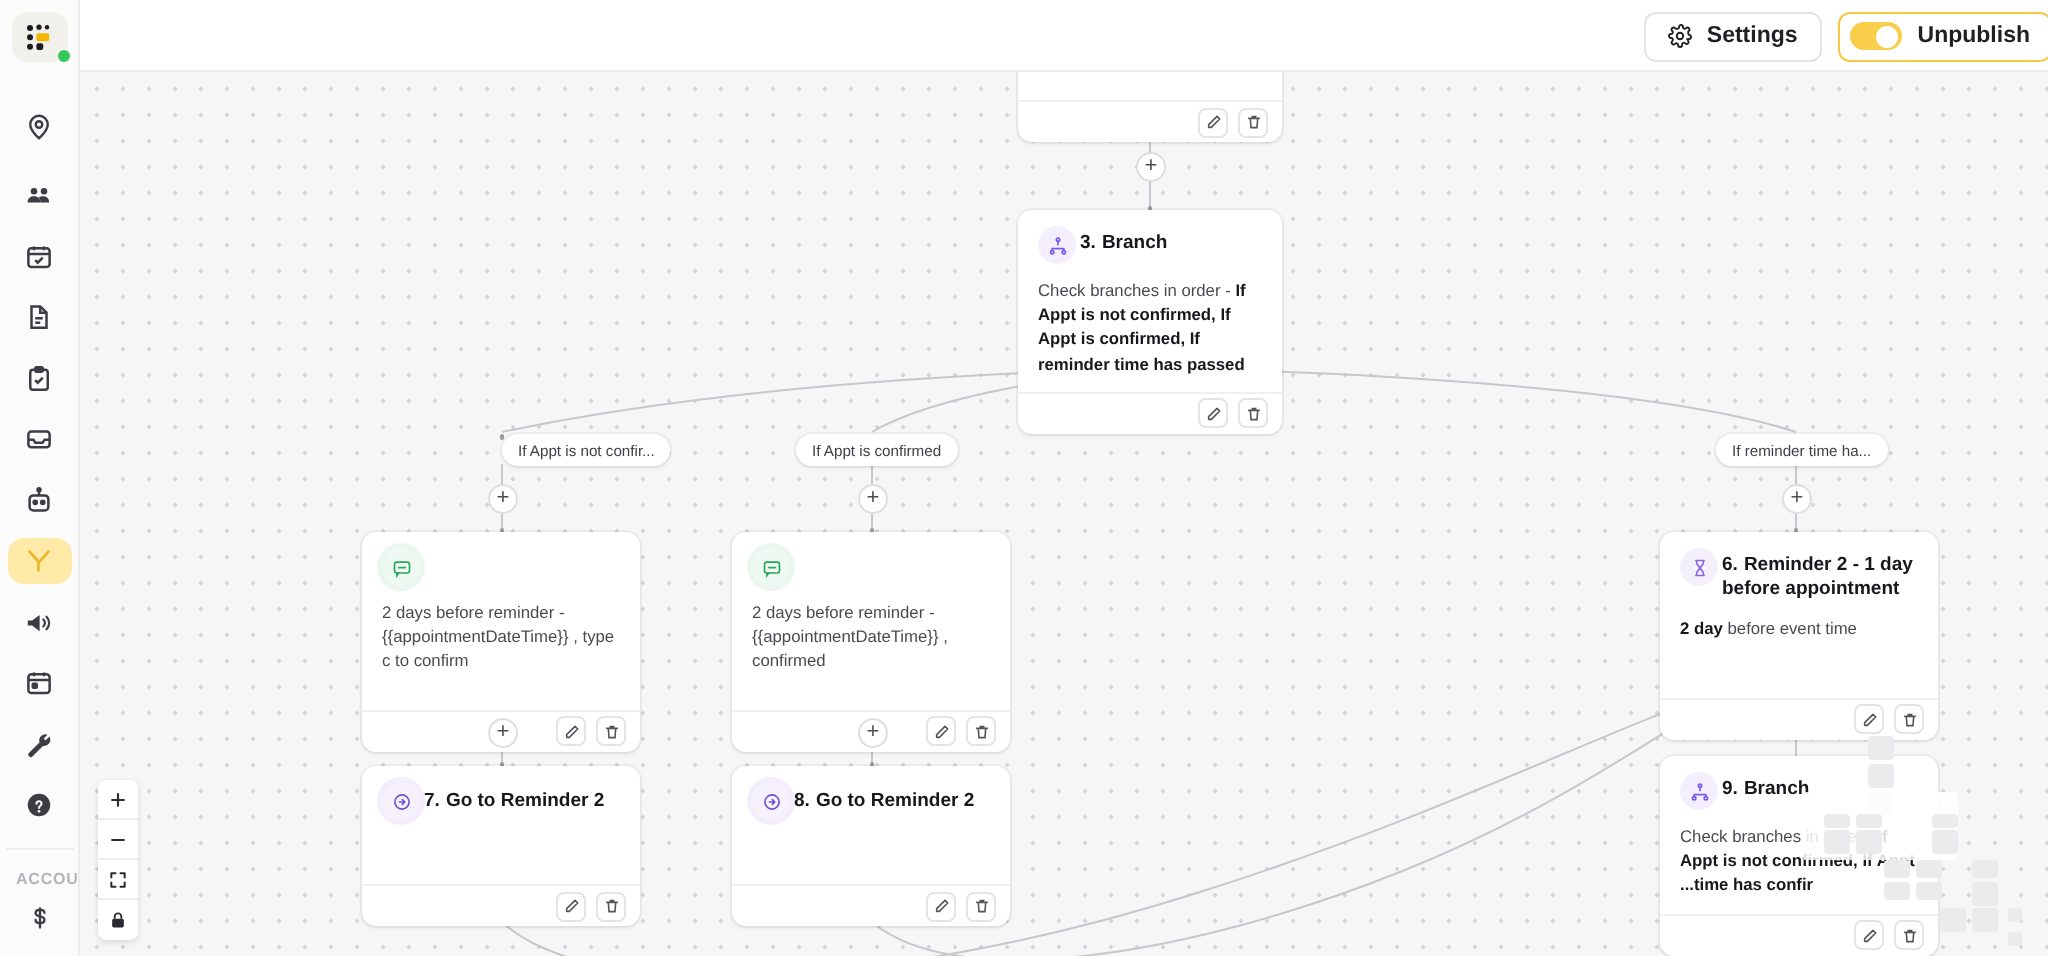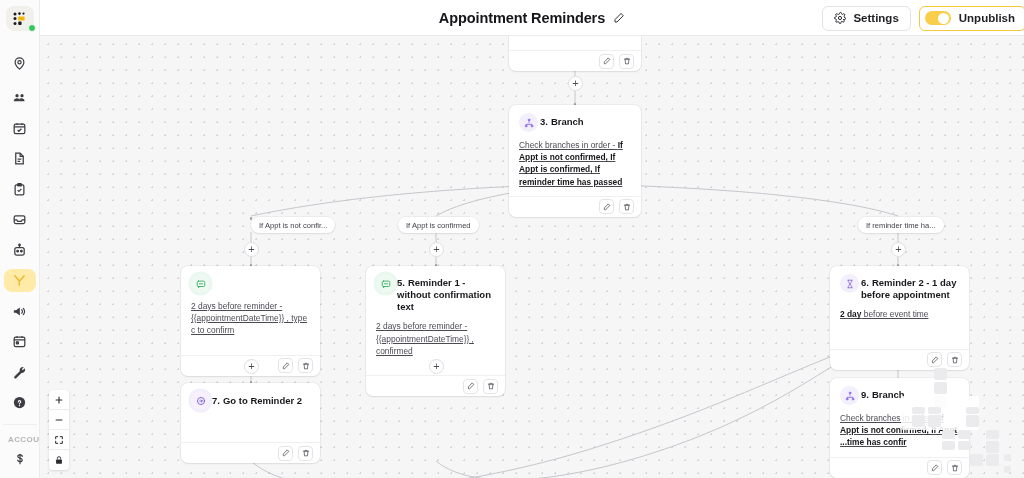--- a/index.html
+++ b/index.html
@@ -142,21 +142,20 @@
   .node-icon.ringg  { background: #eef9f1; color: #2aa75a; box-shadow: 0 0 0 2.5px #eaf7ee; }
   .node-title {
     font-size: 9.5px; font-weight: 700; color: #18181c;
     line-height: 1.28; padding-top: 2px;
   }
   .node-title .num { font-weight: 700; margin-right: 3px; }
   .node-desc {
     margin-top: 7px;
     font-size: 8.4px; line-height: 1.45; color: #4a4a53;
     word-break: break-word;
-    text-decoration: underline;
   }
   .node-desc b { color: #18181c; font-weight: 700; }
   .node-foot {
     border-top: 1px solid #f0f0f2;
     height: 21px;
     display: flex; align-items: center; justify-content: flex-end; gap: 5px;
     padding-right: 7px;
   }
   .foot-btn {
     width: 15px; height: 15px; border-radius: 4px;
@@ -331,26 +330,20 @@
     <div class="rail-item">
       <svg width="14" height="14" viewBox="0 0 24 24" fill="none" stroke="currentColor" stroke-width="2" stroke-linecap="round">
         <path d="M12 3.8v16.4"></path>
           <path d="M15.8 7.6c0-1.6-1.7-2.6-3.8-2.6S8.2 6 8.2 7.8s1.7 2.3 3.8 2.8 3.8 1 3.8 2.9-1.7 2.9-3.8 2.9-3.8-1-3.8-2.7"></path>
       </svg>
     </div>
   </nav>
 
   <header class="topbar">
 
-    <div class="topbar-title-wrap">
-      <span class="topbar-title">Appointment Reminders</span>
-      <svg width="12" height="12" viewBox="0 0 24 24" fill="none" stroke="#2b2b31" stroke-width="1.9" stroke-linecap="round" stroke-linejoin="round" style="pointer-events:auto">
-        <path d="M16.5 3.5l4 4L8 20H4v-4z"></path>
-      </svg>
-    </div>
 
     <div class="topbar-right">
       <button class="settings-btn">
         <svg width="12" height="12" viewBox="0 0 24 24" fill="none" stroke="#1f1f24" stroke-width="1.9">
           <circle cx="12" cy="12" r="3.2"></circle>
           <path d="M19.4 14.5a1.6 1.6 0 00.3 1.8l.1.1a2 2 0 11-2.8 2.8l-.1-.1a1.6 1.6 0 00-1.8-.3 1.6 1.6 0 00-1 1.5V21a2 2 0 11-4 0v-.2a1.6 1.6 0 00-1-1.5 1.6 1.6 0 00-1.8.3l-.1.1a2 2 0 11-2.8-2.8l.1-.1a1.6 1.6 0 00.3-1.8 1.6 1.6 0 00-1.5-1H3a2 2 0 110-4h.2a1.6 1.6 0 001.5-1 1.6 1.6 0 00-.3-1.8l-.1-.1a2 2 0 112.8-2.8l.1.1a1.6 1.6 0 001.8.3H10a1.6 1.6 0 001-1.5V3a2 2 0 114 0v.2a1.6 1.6 0 001 1.5 1.6 1.6 0 001.8-.3l.1-.1a2 2 0 112.8 2.8l-.1.1a1.6 1.6 0 00-.3 1.8V10a1.6 1.6 0 001.5 1H21a2 2 0 110 4h-.2a1.6 1.6 0 00-1.4 1z"></path>
         </svg>
         <span>Settings</span>
       </button>
       <button class="publish-btn">
@@ -489,23 +482,20 @@
     <div class="node" style="left:326px; top:230px; width:139px;">
       <div class="node-body">
         <div class="node-head">
           <div class="node-icon ringg">
             <svg width="10" height="10" viewBox="0 0 24 24" fill="none" stroke="currentColor" stroke-width="2" stroke-linecap="round">
               <rect x="3" y="5" width="18" height="13" rx="3"></rect>
                 <path d="M8 18l-2 3v-3"></path>
                 <path d="M8 11.5h8"></path>
             </svg>
           </div>
-          <div class="node-title">
-            <span class="num">5.</span><span>Reminder 1 - without confirmation text</span>
-          </div>
         </div>
         <div class="node-desc"><span>2 days before reminder - </span><span>{{appointmentDateTime}} , confirmed</span></div>
       </div>
       <div class="node-foot" style="margin-top:10px;">
         <div class="foot-btn">
           <svg width="8" height="8" viewBox="0 0 24 24" fill="none" stroke="currentColor" stroke-width="2.4" stroke-linecap="round" stroke-linejoin="round">
               <path d="M16.5 3.5l4 4L8 20H4v-4z"></path>
             </svg>
         </div>
         <div class="foot-btn">
@@ -570,20 +560,47 @@
             </svg>
         </div>
         <div class="foot-btn">
           <svg width="8" height="8" viewBox="0 0 24 24" fill="none" stroke="currentColor" stroke-width="2.4" stroke-linecap="round">
               <path d="M4 6.5h16M9.5 6.5V4h5v2.5M6.5 6.5l1 14h9l1-14"></path>
             </svg>
         </div>
       </div>
     </div>
 
+    <div class="node" style="left:326px; top:347px; width:139px;">
+      <div class="node-body" style="padding-bottom:32px;">
+        <div class="node-head">
+          <div class="node-icon ring">
+            <svg width="10" height="10" viewBox="0 0 24 24" fill="none" stroke="currentColor" stroke-width="2" stroke-linecap="round" stroke-linejoin="round">
+              <circle cx="12" cy="12" r="8.5"></circle>
+                <path d="M9 12h6M12.5 9.2l2.8 2.8-2.8 2.8"></path>
+            </svg>
+          </div>
+          <div class="node-title" style="padding-top:3px;">
+            <span class="num">8.</span><span>Go to Reminder 2</span>
+          </div>
+        </div>
+      </div>
+      <div class="node-foot">
+        <div class="foot-btn">
+          <svg width="8" height="8" viewBox="0 0 24 24" fill="none" stroke="currentColor" stroke-width="2.4" stroke-linecap="round" stroke-linejoin="round">
+              <path d="M16.5 3.5l4 4L8 20H4v-4z"></path>
+            </svg>
+        </div>
+        <div class="foot-btn">
+          <svg width="8" height="8" viewBox="0 0 24 24" fill="none" stroke="currentColor" stroke-width="2.4" stroke-linecap="round">
+              <path d="M4 6.5h16M9.5 6.5V4h5v2.5M6.5 6.5l1 14h9l1-14"></path>
+            </svg>
+        </div>
+      </div>
+    </div>
 
     <div class="node" style="left:790px; top:342px; width:139px;">
       <div class="node-body">
         <div class="node-head">
           <div class="node-icon purple">
             <svg width="10" height="10" viewBox="0 0 24 24" fill="none" stroke="currentColor" stroke-width="2" stroke-linecap="round">
               <circle cx="12" cy="4.5" r="2"></circle>
                 <circle cx="5" cy="19.5" r="2"></circle>
                 <circle cx="19" cy="19.5" r="2"></circle>
               <path d="M12 6.5v4M5 17.5v-2.3h14v2.3"></path>

